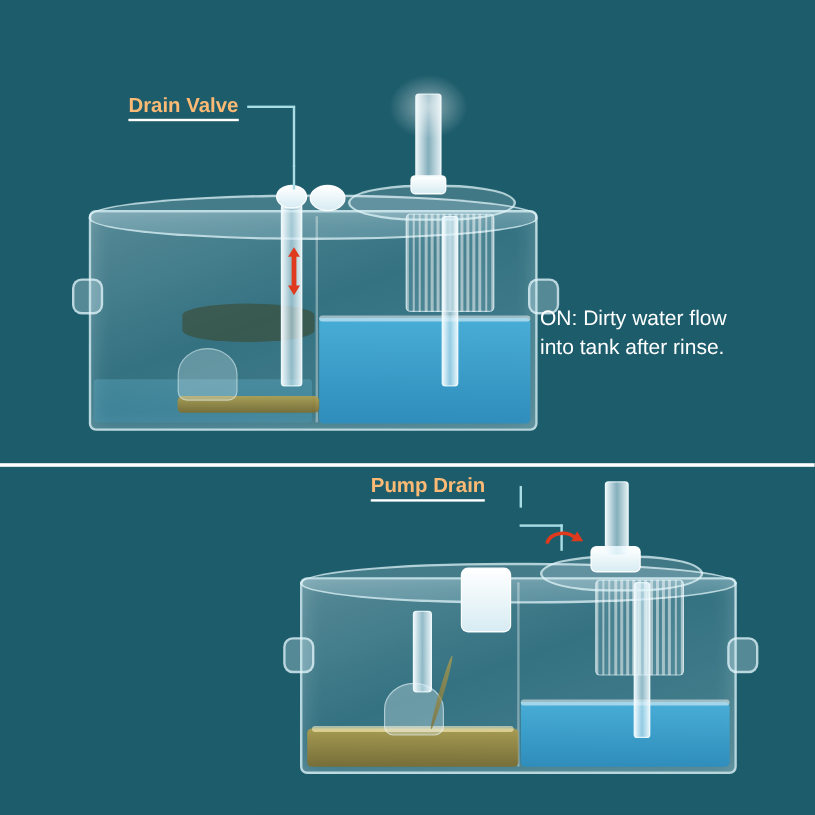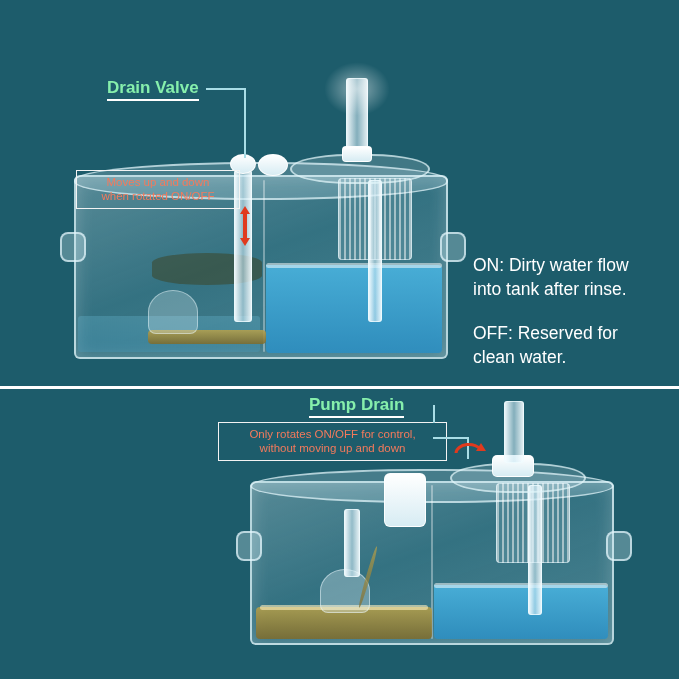--- a/index.html
+++ b/index.html
@@ -30,21 +30,21 @@
     left:0;top:386px;width:679px;height:3px;
     background:#ffffff;
   }
   
   .panel-top{position:absolute;left:0;top:60px;width:679px;height:326px;}
   .panel-bottom{position:absolute;left:0;top:389px;width:679px;height:290px;}
 
   
   .callout-label{
     position:absolute;
-    color:#86efac;
+    color:#fdba74;
     font-size:17px;
     font-weight:bold;
     white-space:nowrap;
   }
   .callout-label .underline{
     display:block;height:2px;background:#ffffff;margin-top:1px;
   }
   .callout-box{
     position:absolute;
     border:1.5px solid #f3f3f3;
@@ -84,21 +84,21 @@
   .rot-arrow{position:absolute;left:455px;top:440px;width:34px;height:22px;}
 
   
   .para{
     position:absolute;
     color:#ffffff;
     font-size:17.5px;
     line-height:1.35;
     white-space:pre-line;
   }
-  .para-on-top{ left:473px; top:194px; width:205px;}
+  .para-on-top{ left:450px; top:194px; width:205px;}
   .para-off-top{ left:473px; top:262px; width:205px;}
 
   
   .device{position:absolute;}
 
   .tank-body{
     position:absolute;
     border:2px solid rgba(225,245,250,.75);
     border-radius:6px;
     background:linear-gradient(160deg, rgba(220,245,252,.30), rgba(160,215,235,.18) 45%, rgba(200,240,250,.26));
@@ -207,37 +207,33 @@
       <div class="tube" style="left:286px;top:-62px;width:20px;height:80px;"></div>
       <div class="mist" style="left:264px;top:-78px;width:66px;height:54px;"></div>
       <div class="knob" style="left:282px;top:6px;width:28px;height:14px;border-radius:4px;"></div>
     </div>
 
     <div class="callout-label" style="left:107px;top:18px;">
       <span>Drain Valve</span>
       <span class="underline"></span>
     </div>
 
-    <div class="callout-box drain-box">Moves up and down
-when rotated ON/OFF</div>
 
     <div class="line" style="left:244px;top:29px;width:2px;height:50px;"></div>
     <div class="line" style="left:206px;top:28px;width:40px;height:2px;"></div>
     <div class="line" style="left:244px;top:78px;width:2px;height:20px;"></div>
 
     <div class="red-arrow">
       <div class="shaft"></div>
         <div class="up"></div>
         <div class="down"></div>
     </div>
 
     <div class="para para-on-top">ON: Dirty water flow
 into tank after rinse.</div>
-    <div class="para para-off-top">OFF: Reserved for
-clean water.</div>
   </div>
 
   <div class="divider"></div>
 
   <div class="panel-bottom">
 
     <div class="device" style="left:236px;top:60px;width:400px;height:225px;">
 
       <div class="tank-body" style="left:14px;top:32px;width:360px;height:160px;"></div>
       <div class="tank-top" style="left:14px;top:20px;width:360px;height:30px;"></div>
@@ -268,22 +264,20 @@
 
       <div class="knob" style="left:256px;top:6px;width:40px;height:20px;border-radius:5px;"></div>
       <div class="tube" style="left:268px;top:-48px;width:18px;height:60px;"></div>
     </div>
 
     <div class="callout-label" style="left:309px;top:6px;">
       <span>Pump Drain</span>
       <span class="underline"></span>
     </div>
 
-    <div class="callout-box" style="left:218px;top:33px;width:215px;">Only rotates ON/OFF for control,
-without moving up and down</div>
 
     <div class="line" style="left:433px;top:48px;width:36px;height:2px;"></div>
     <div class="line" style="left:467px;top:48px;width:2px;height:22px;"></div>
     <div class="line" style="left:433px;top:16px;width:2px;height:18px;"></div>
 
     <div class="rot-arrow" style="left:452px;top:48px;">
       <svg width="34" height="22" viewBox="0 0 34 22">
         <path d="M4 16 A 13 9 0 0 1 29 13" fill="none" stroke="#e03a1e" stroke-width="3"></path>
         <polygon points="29,6 34,14 24,14" fill="#e03a1e"></polygon>
       </svg>

